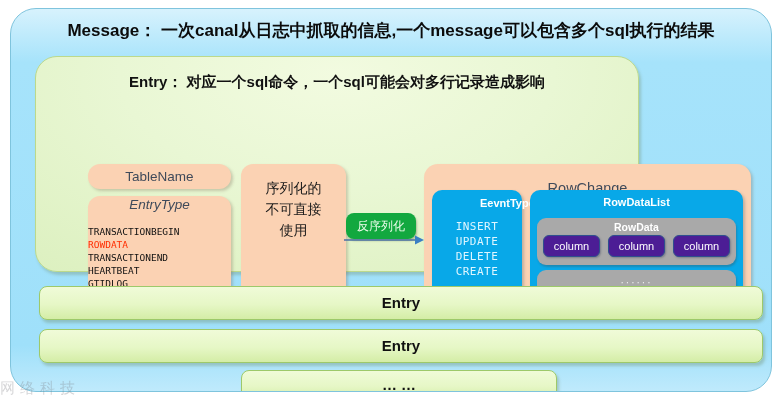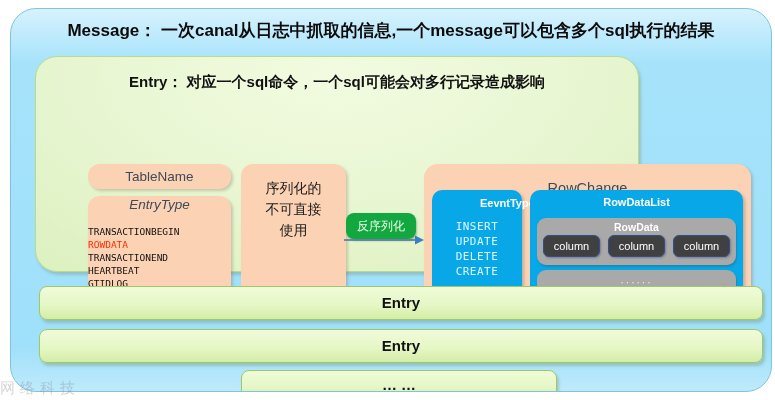--- a/index.html
+++ b/index.html
@@ -229,21 +229,21 @@
   #columns-row {
     display: flex;
     justify-content: space-between;
     padding: 2px 6px 0 6px;
     box-sizing: border-box;
   }
   .column-chip {
     width: 57px;
     height: 22px;
     box-sizing: border-box;
-    background: #404040;
+    background: #4c1d95;
     border: 1px solid #2f4f8f;
     border-radius: 6px;
     color: #ffffff;
     font-size: 11px;
     line-height: 20px;
     text-align: center;
     box-shadow: 1px 1px 2px rgba(40,50,80,0.35);
   }
 
   #rowdata-more {

